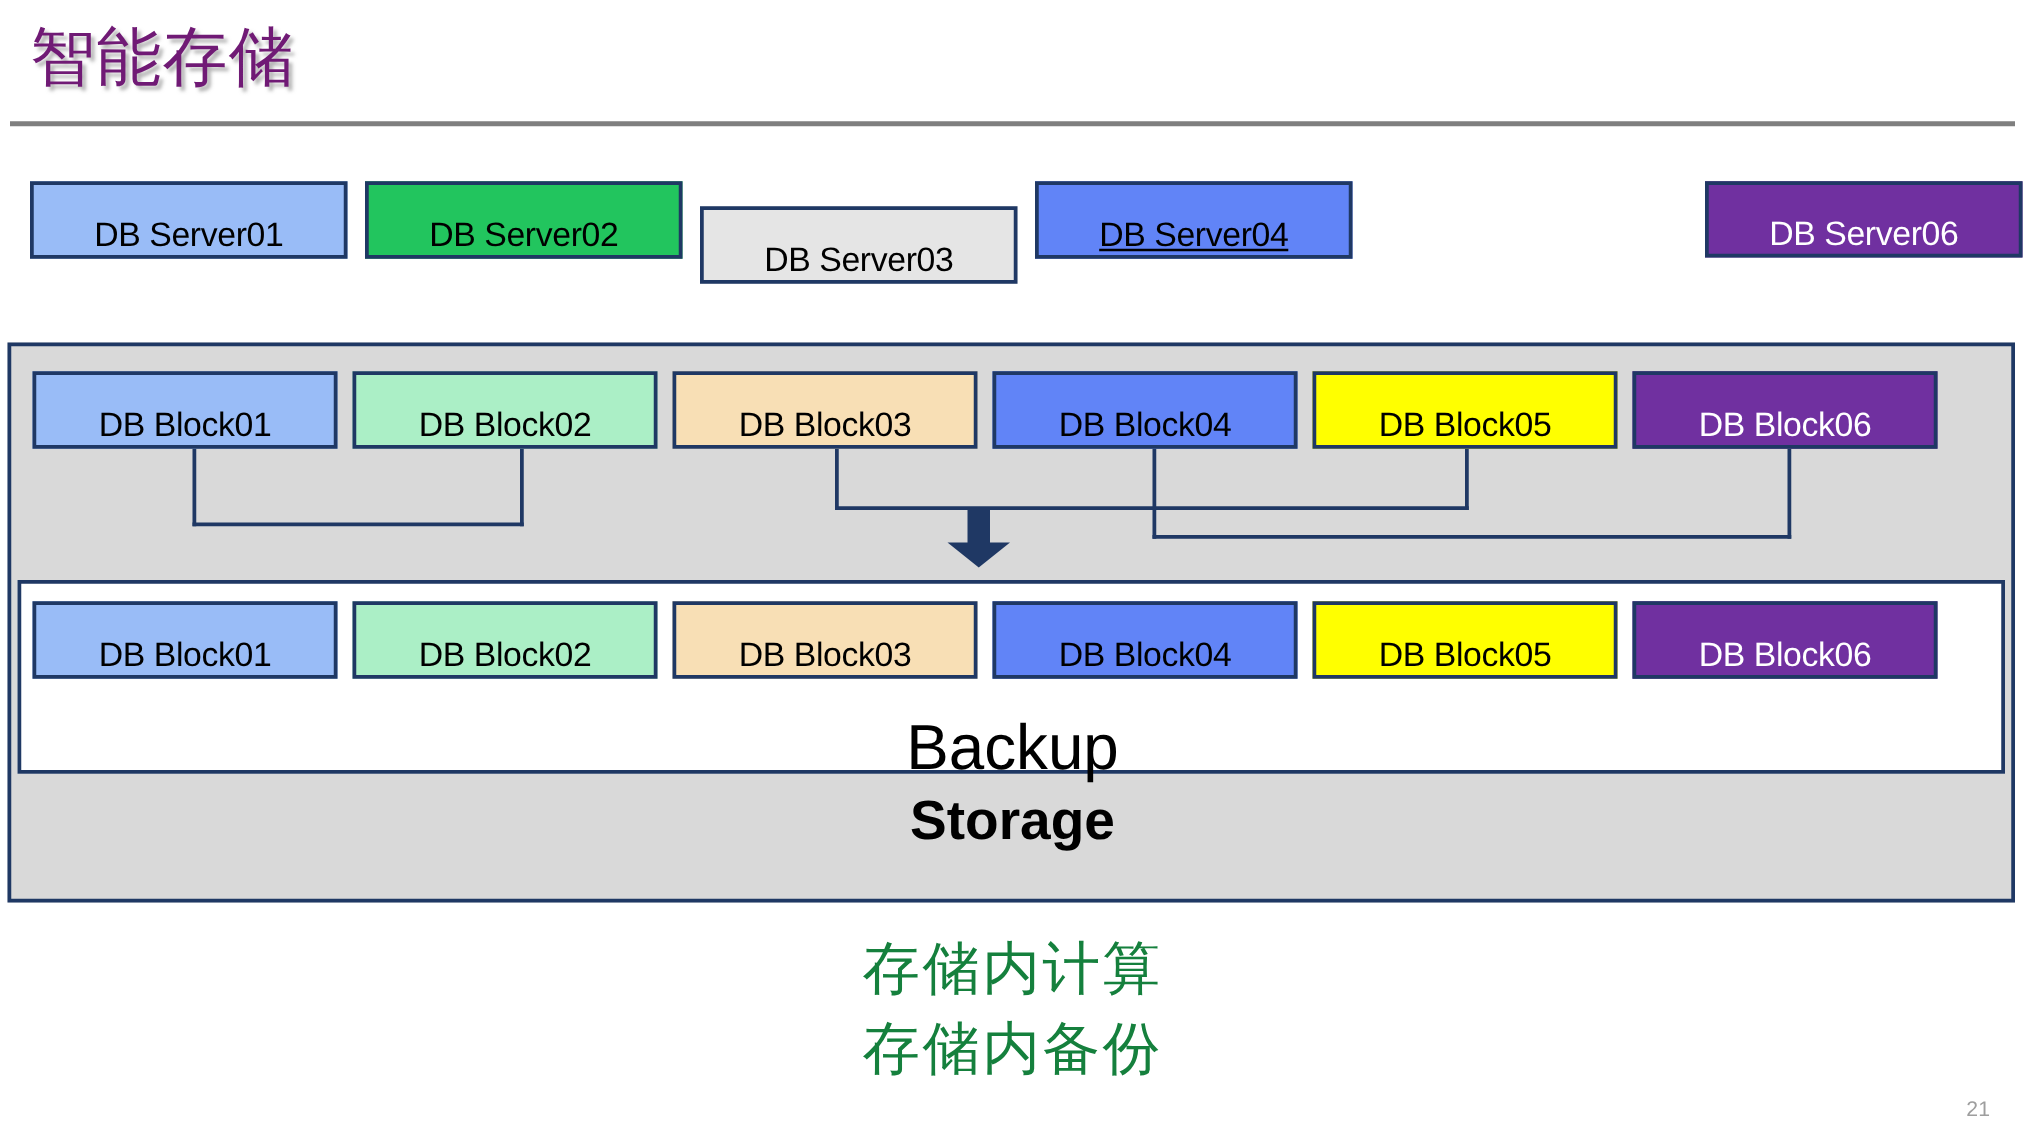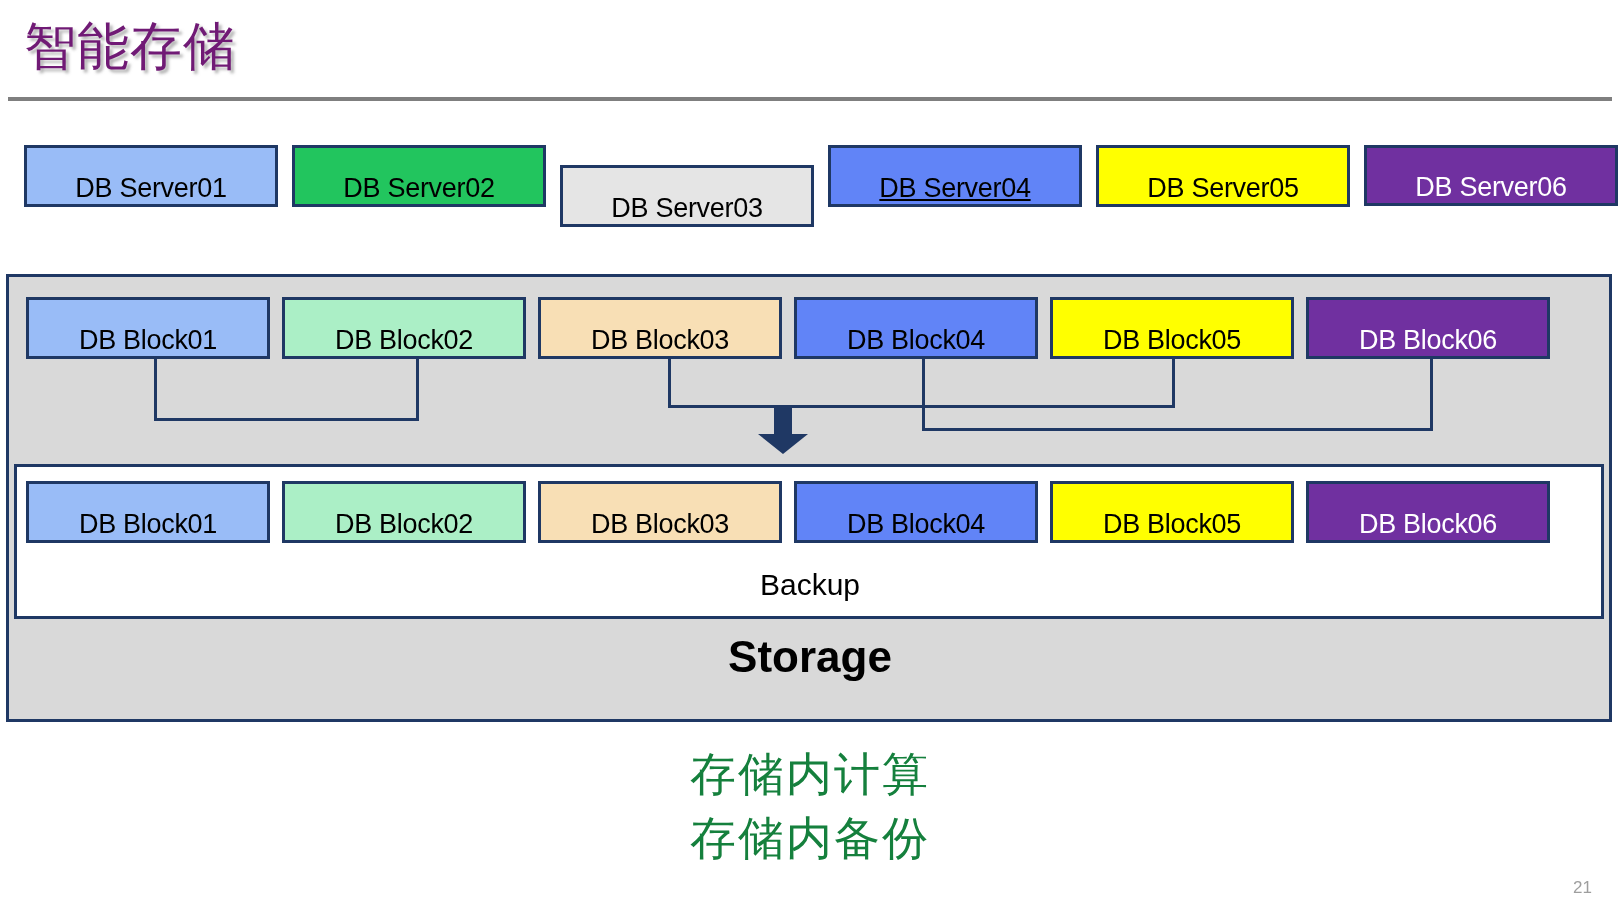--- a/index.html
+++ b/index.html
@@ -86,21 +86,21 @@
     background: #FFFFFF;
     border: 3px solid #1F3864;
     box-sizing: border-box;
   }
   #backup-label {
     position: absolute;
     left: 0;
     right: 0;
     top: 568px;
     text-align: center;
-    font-size: 30px;
+    font-size: 51px;
     color: #000000;
   }
 
   
   .conn {
     position: absolute;
     background: #1F3864;
   }
   .conn-v { width: 3px; }
   .conn-h { height: 3px; }
@@ -147,23 +147,20 @@
       <span>DB Server01</span>
     </div>
     <div class="dbbox" style="left: 292px; top: 145px; width: 254px; height: 62px; background: #22c55e; color: rgb(0, 0, 0);">
       <span>DB Server02</span>
     </div>
     <div class="dbbox" style="left: 560px; top: 145px; width: 254px; height: 62px; background: #e5e5e5; color: rgb(0, 0, 0); margin-top: 20px;">
       <span>DB Server03</span>
     </div>
     <div class="dbbox" style="left: 828px; top: 145px; width: 254px; height: 62px; background: rgb(97, 132, 247); color: rgb(0, 0, 0); text-decoration: underline;">
       <span>DB Server04</span>
-    </div>
-    <div class="dbbox" style="left: 1096px; top: 145px; width: 254px; height: 62px; background: rgb(255, 255, 0); color: rgb(0, 0, 0);">
-      <span>DB Server05</span>
     </div>
     <div class="dbbox" style="left: 1364px; top: 145px; width: 254px; height: 61px; background: rgb(112, 48, 160); color: rgb(255, 255, 255);">
       <span>DB Server06</span>
     </div>
   </div>
 
 <div id="storage-panel"></div>
 
 <div id="connector-layer">
     <div class="conn conn-v" style="left: 154px; top: 359px; width: 3px; height: 62px;"></div>

